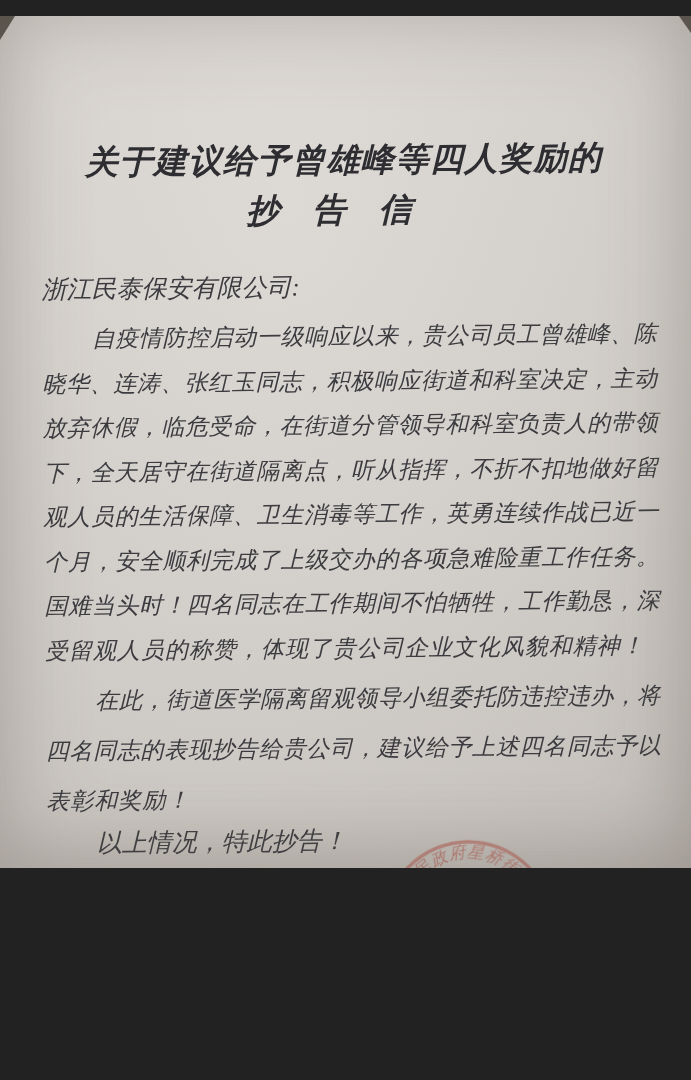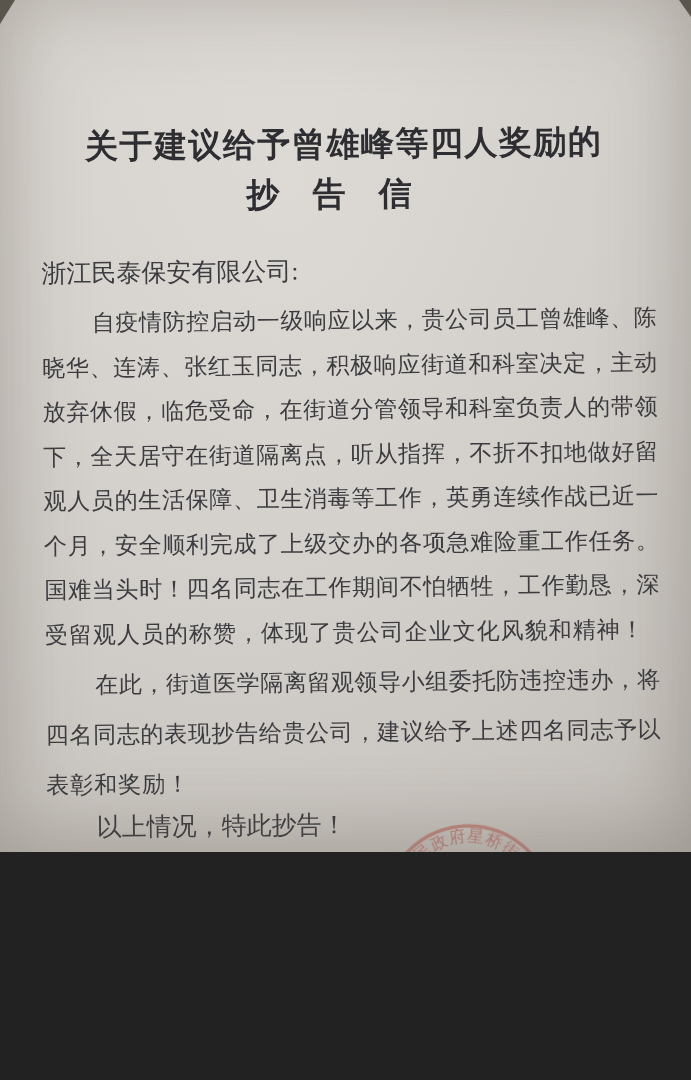--- a/index.html
+++ b/index.html
@@ -1,25 +1,26 @@
 <!DOCTYPE html>
 <html><head>
 <meta charset="utf-8">
 <style>
   html,body{margin:0;padding:0;background:#222;}
   .photo{
     position:relative;
     width:691px;height:852px;
-    margin:0 auto;
+    margin:16px auto;
     overflow:hidden;
     background:
       linear-gradient(160deg, rgba(255,255,255,0.05) 0%, rgba(0,0,0,0.02) 60%, rgba(60,50,40,0.07) 100%),
       radial-gradient(ellipse at 42% 22%, #dedad5 0%, #d7d3ce 45%, #cfcbc6 85%, #c8c4bf 100%);
     font-family:"Liberation Serif", serif;
     color:#3c3c40;
+    font-style:italic;
   }
   .vignette{
     position:absolute;inset:0;pointer-events:none;
     box-shadow:inset 0 0 90px rgba(105,98,90,0.30), inset 0 -25px 60px rgba(95,88,80,0.12);
   }
   .corner{position:absolute;background:#57524b;}
   .corner.tl{left:0;top:0;width:15px;height:24px;clip-path:polygon(0 0,100% 0,0 100%);}
   .corner.tr{right:0;top:0;width:12px;height:17px;clip-path:polygon(0 0,100% 0,100% 100%);}
   .sheet{
     position:absolute;inset:0;

